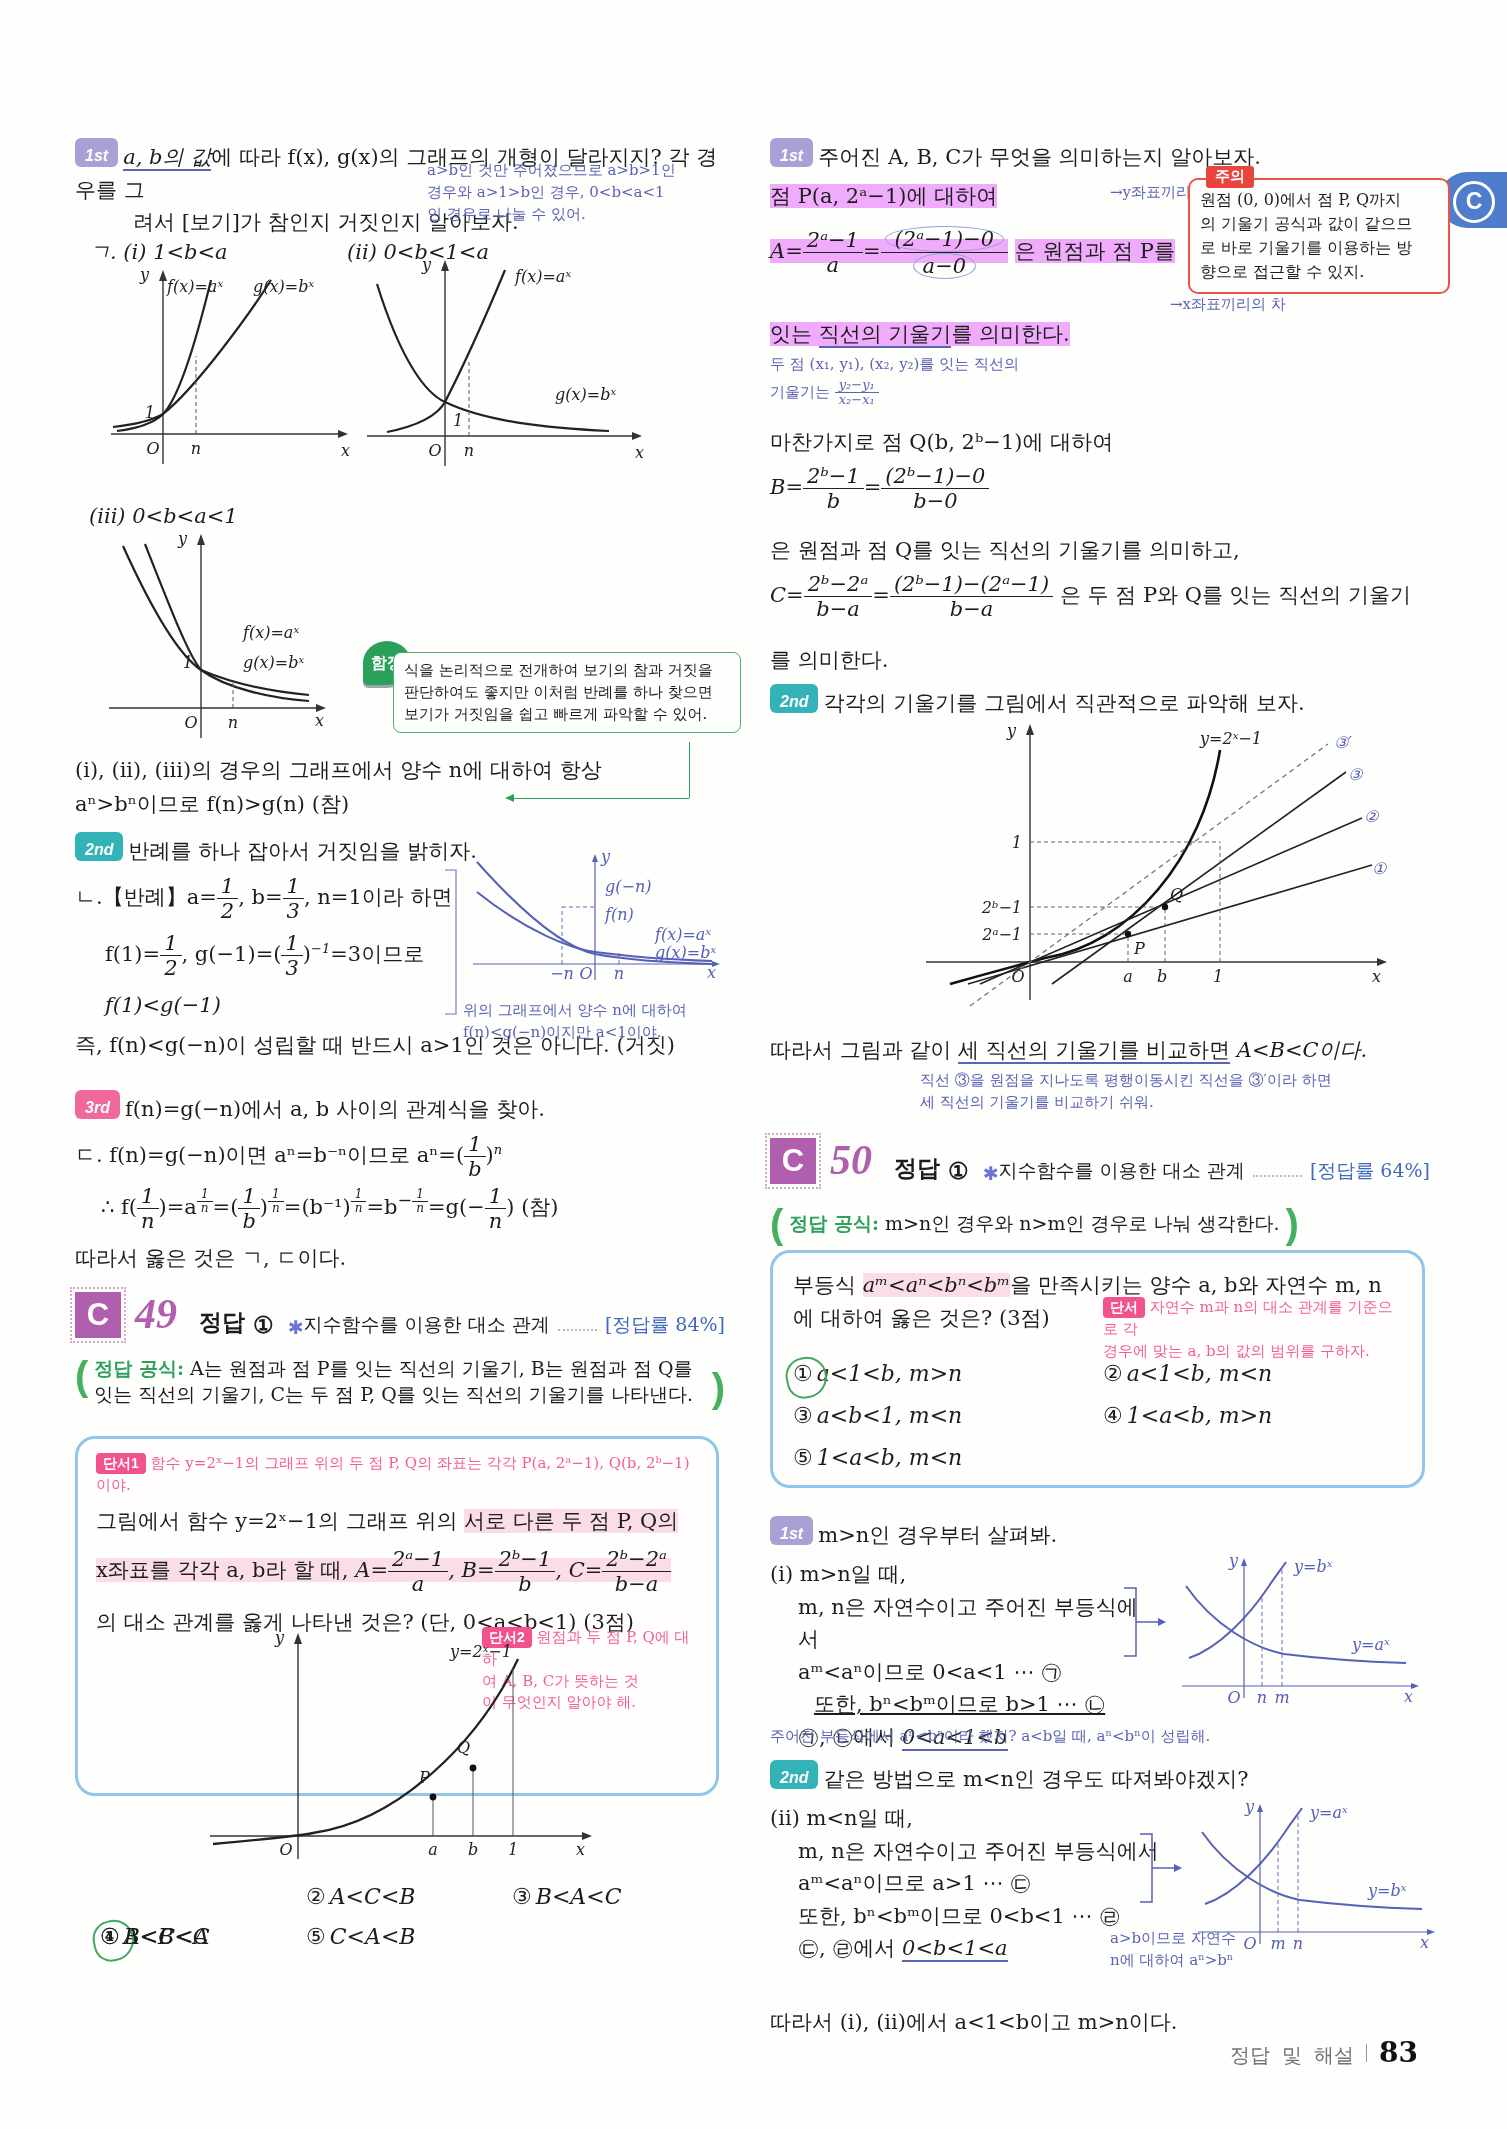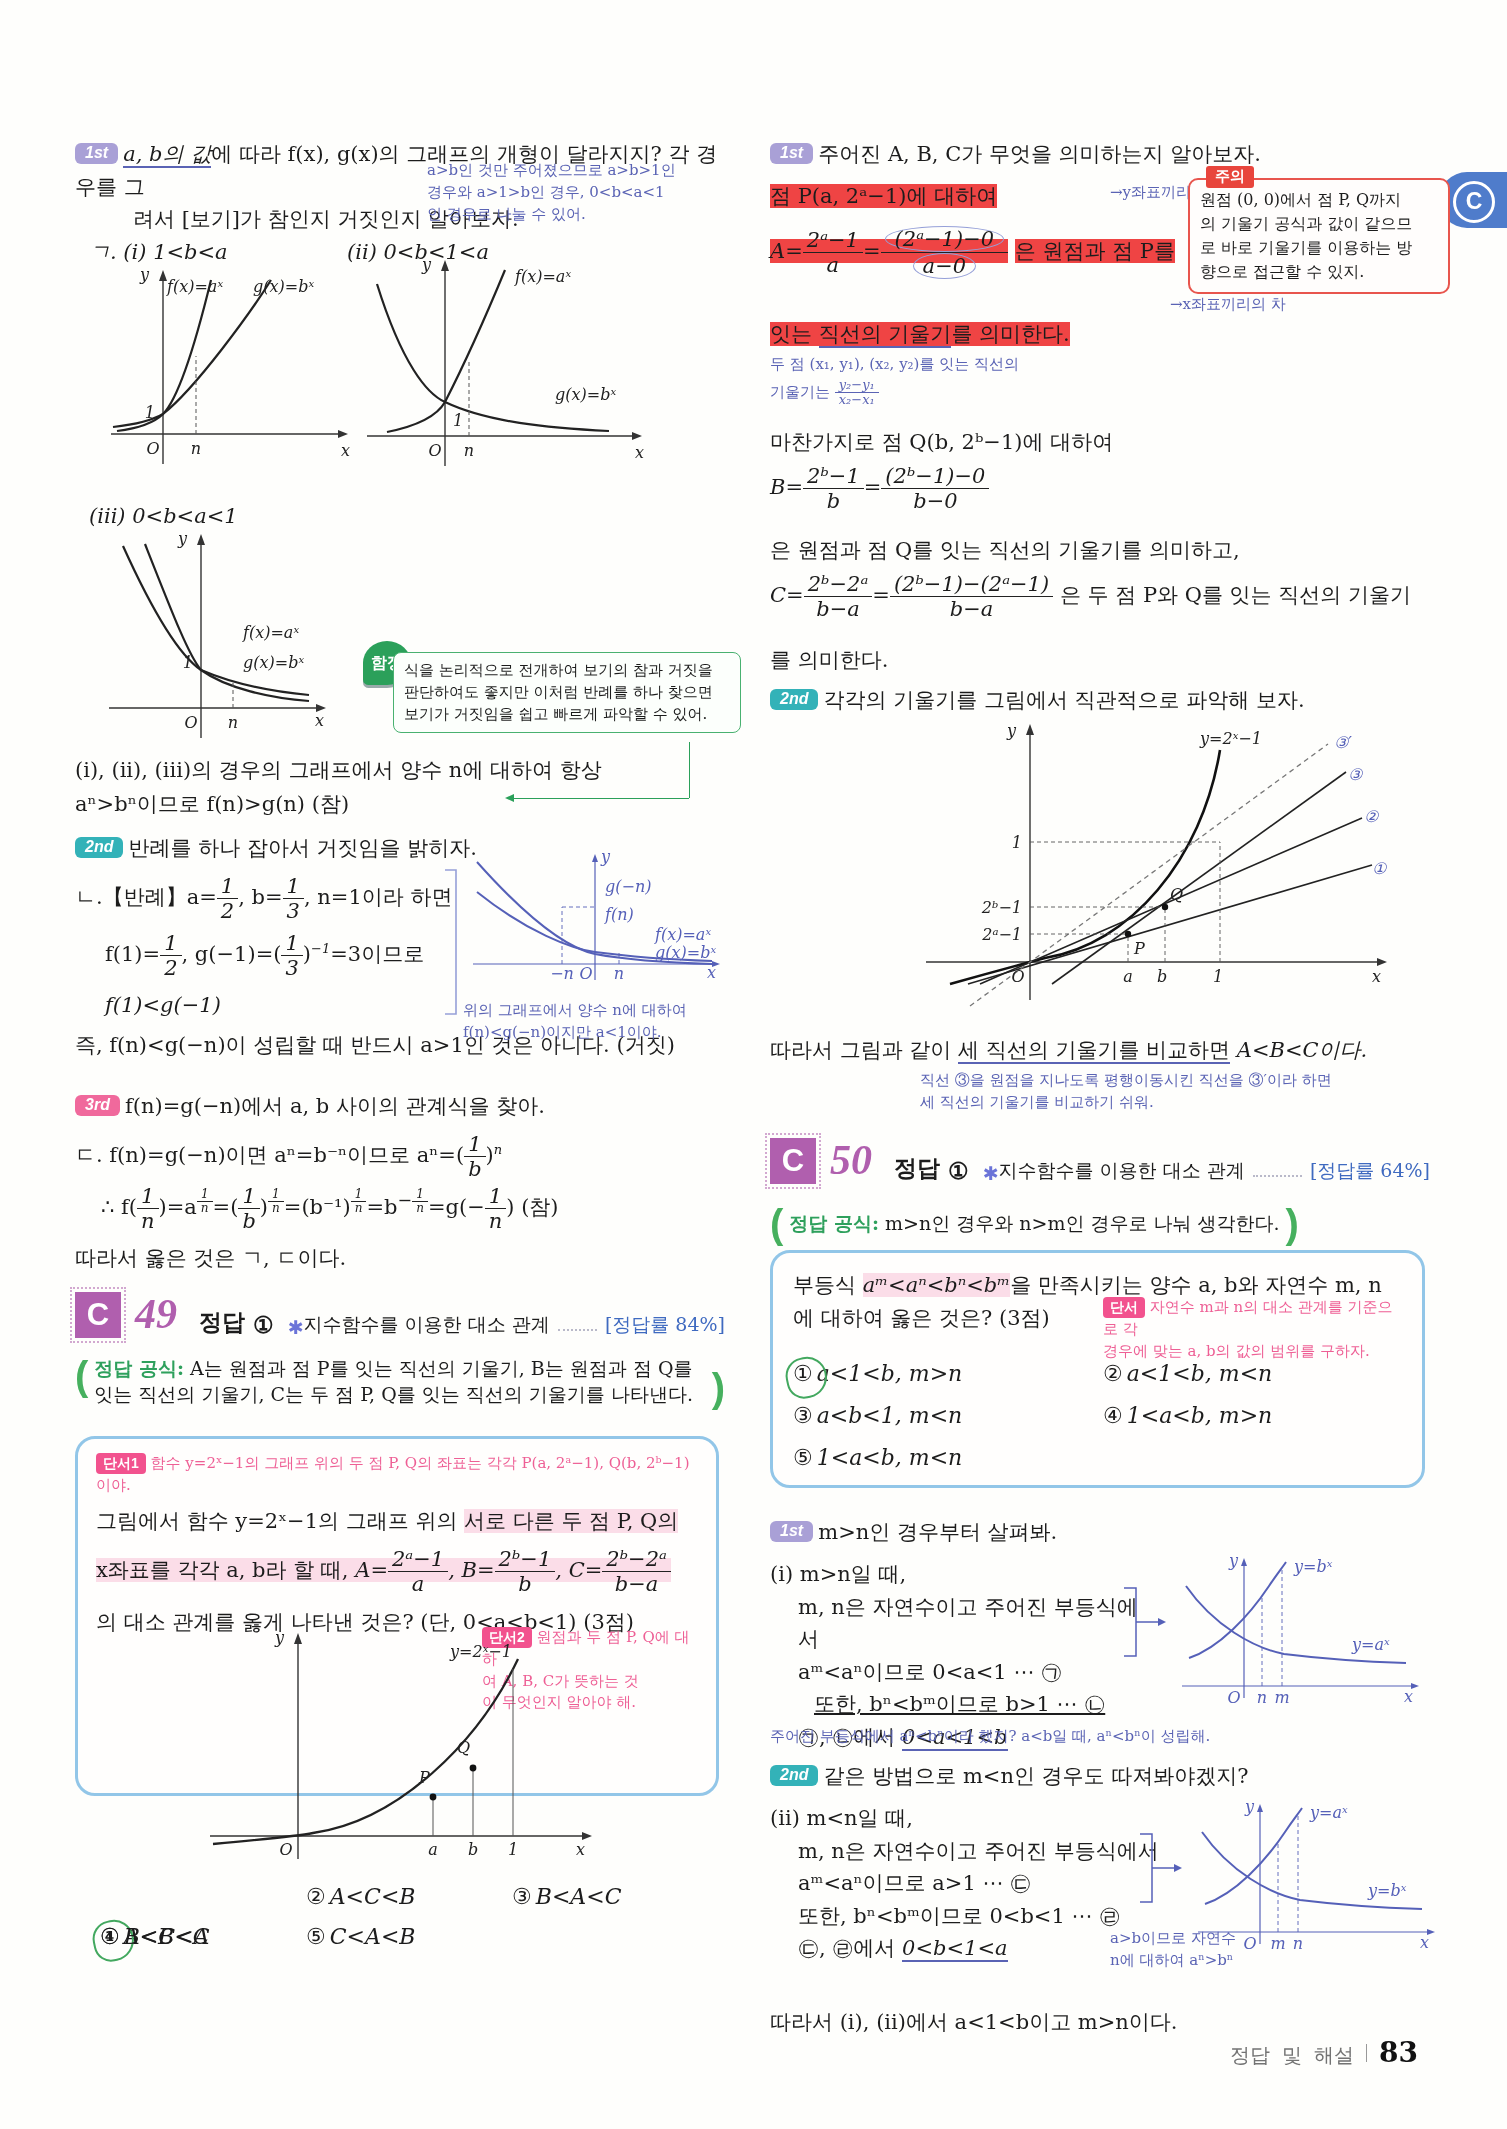--- a/index.html
+++ b/index.html
@@ -5,23 +5,23 @@
   html,body{margin:0;padding:0;background:#e8e8e4;}
   .page{position:relative;width:1507px;height:2129px;background:#fefefc;overflow:hidden;
         font-family:"DejaVu Serif","Liberation Serif",serif;color:#1c1c1c;}
   .abs{position:absolute;}
   .kr{font-size:21px;line-height:1.55;}
   .m{font-style:italic;}
   .small{font-size:15px;line-height:1.45;}
   .blue{color:#5a63b4;}
   .pink{color:#ee5f95;}
   .hl{background:#fbdde8;}
-  .hl2{background:#ef4444;}
+  .hl2{background:#f0abfc;}
   .step{display:inline-block;color:#fff;font-style:italic;font-weight:bold;border-radius:6px;
-        padding:1px 10px 2px;font-size:16px;font-family:"Liberation Sans",sans-serif;vertical-align:3px;}
+        padding:9px 10px 2px;font-size:16px;font-family:"Liberation Sans",sans-serif;vertical-align:3px;}
   .b1{background:#a9a0d6;}
   .b2{background:#33b2b8;}
   .b3{background:#f0699c;}
   .clueb{display:inline-block;background:#f2528e;color:#fff;border-radius:4px;padding:0 7px 1px;
          font-size:14px;font-family:"Liberation Sans",sans-serif;font-weight:bold;}
   .fr{display:inline-block;vertical-align:middle;text-align:center;line-height:1.15;font-style:italic;}
   .fr .fn{display:block;padding:0 4px;border-bottom:1.5px solid #222;}
   .fr .fd{display:block;padding:0 4px;}
   .fr.sm{font-size:12px;line-height:1.1;}
   .fr.sm .fn{border-bottom:1px solid #222;padding:0 2px;}

